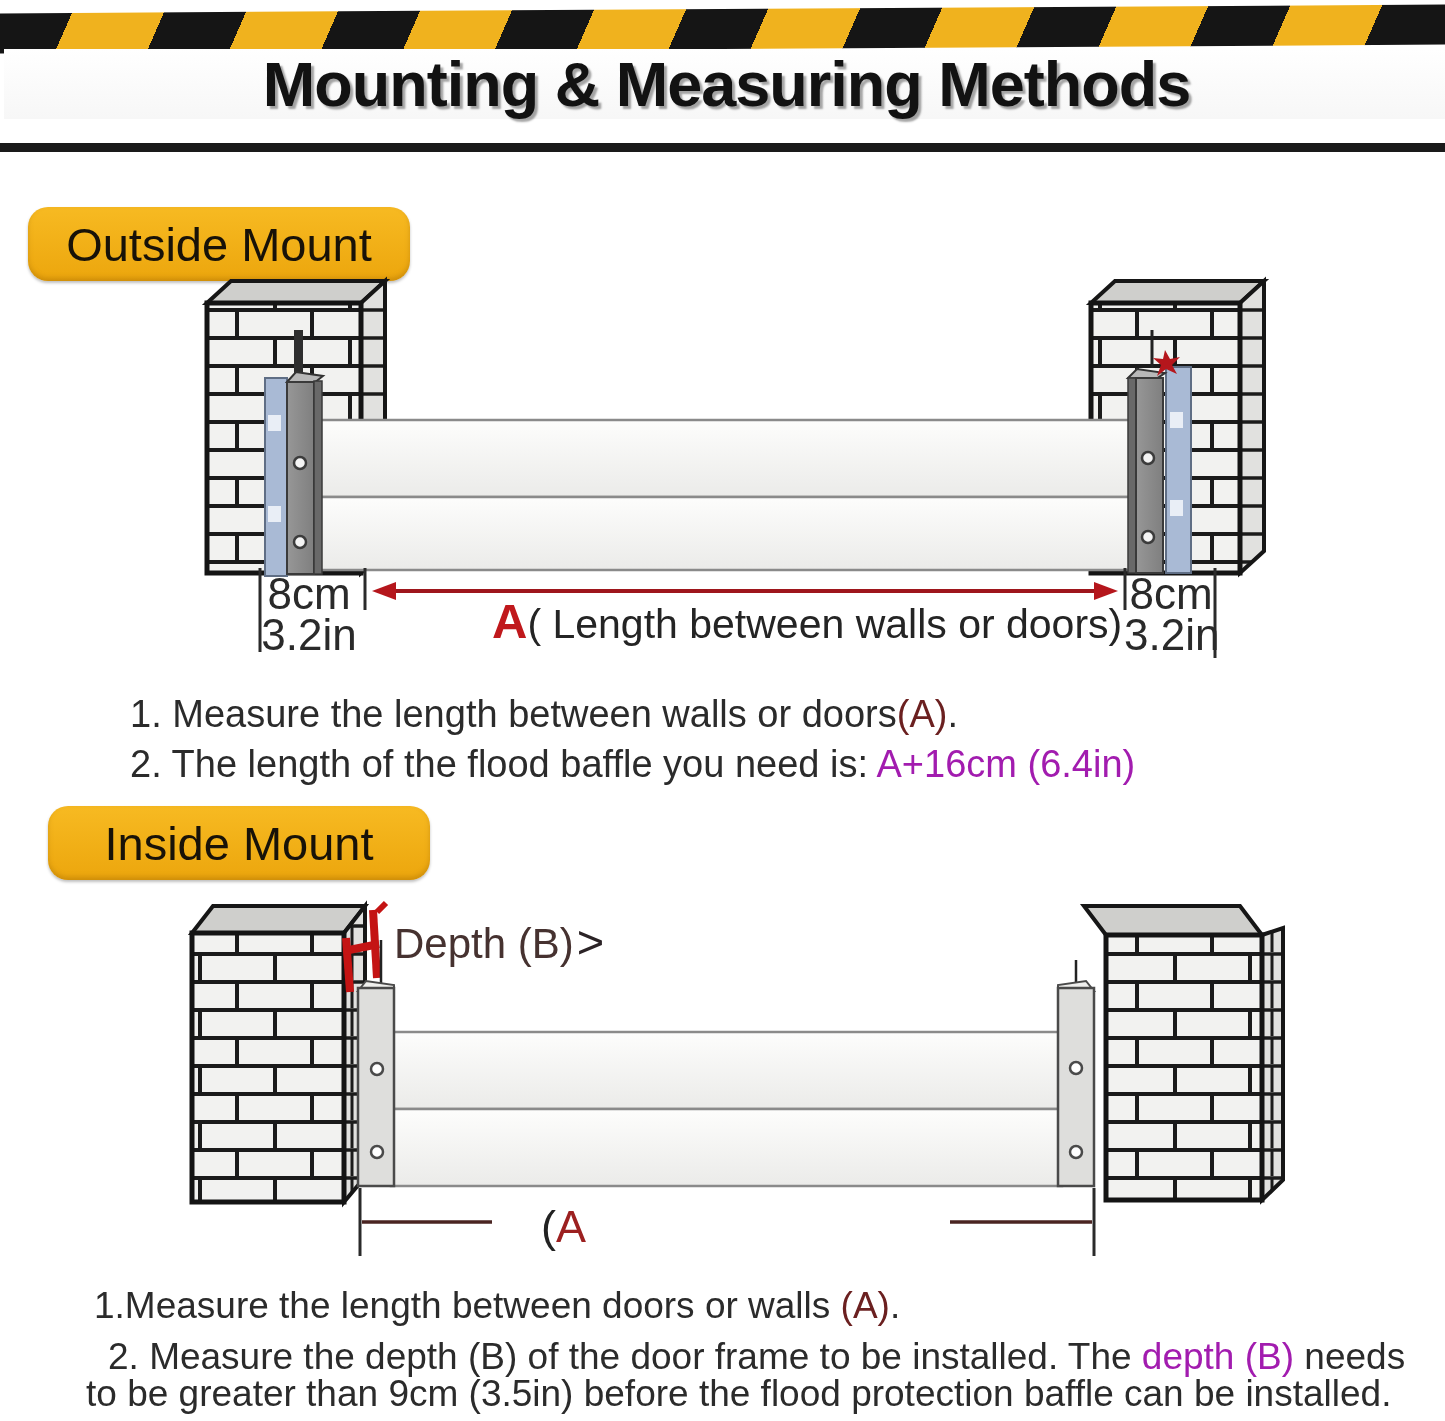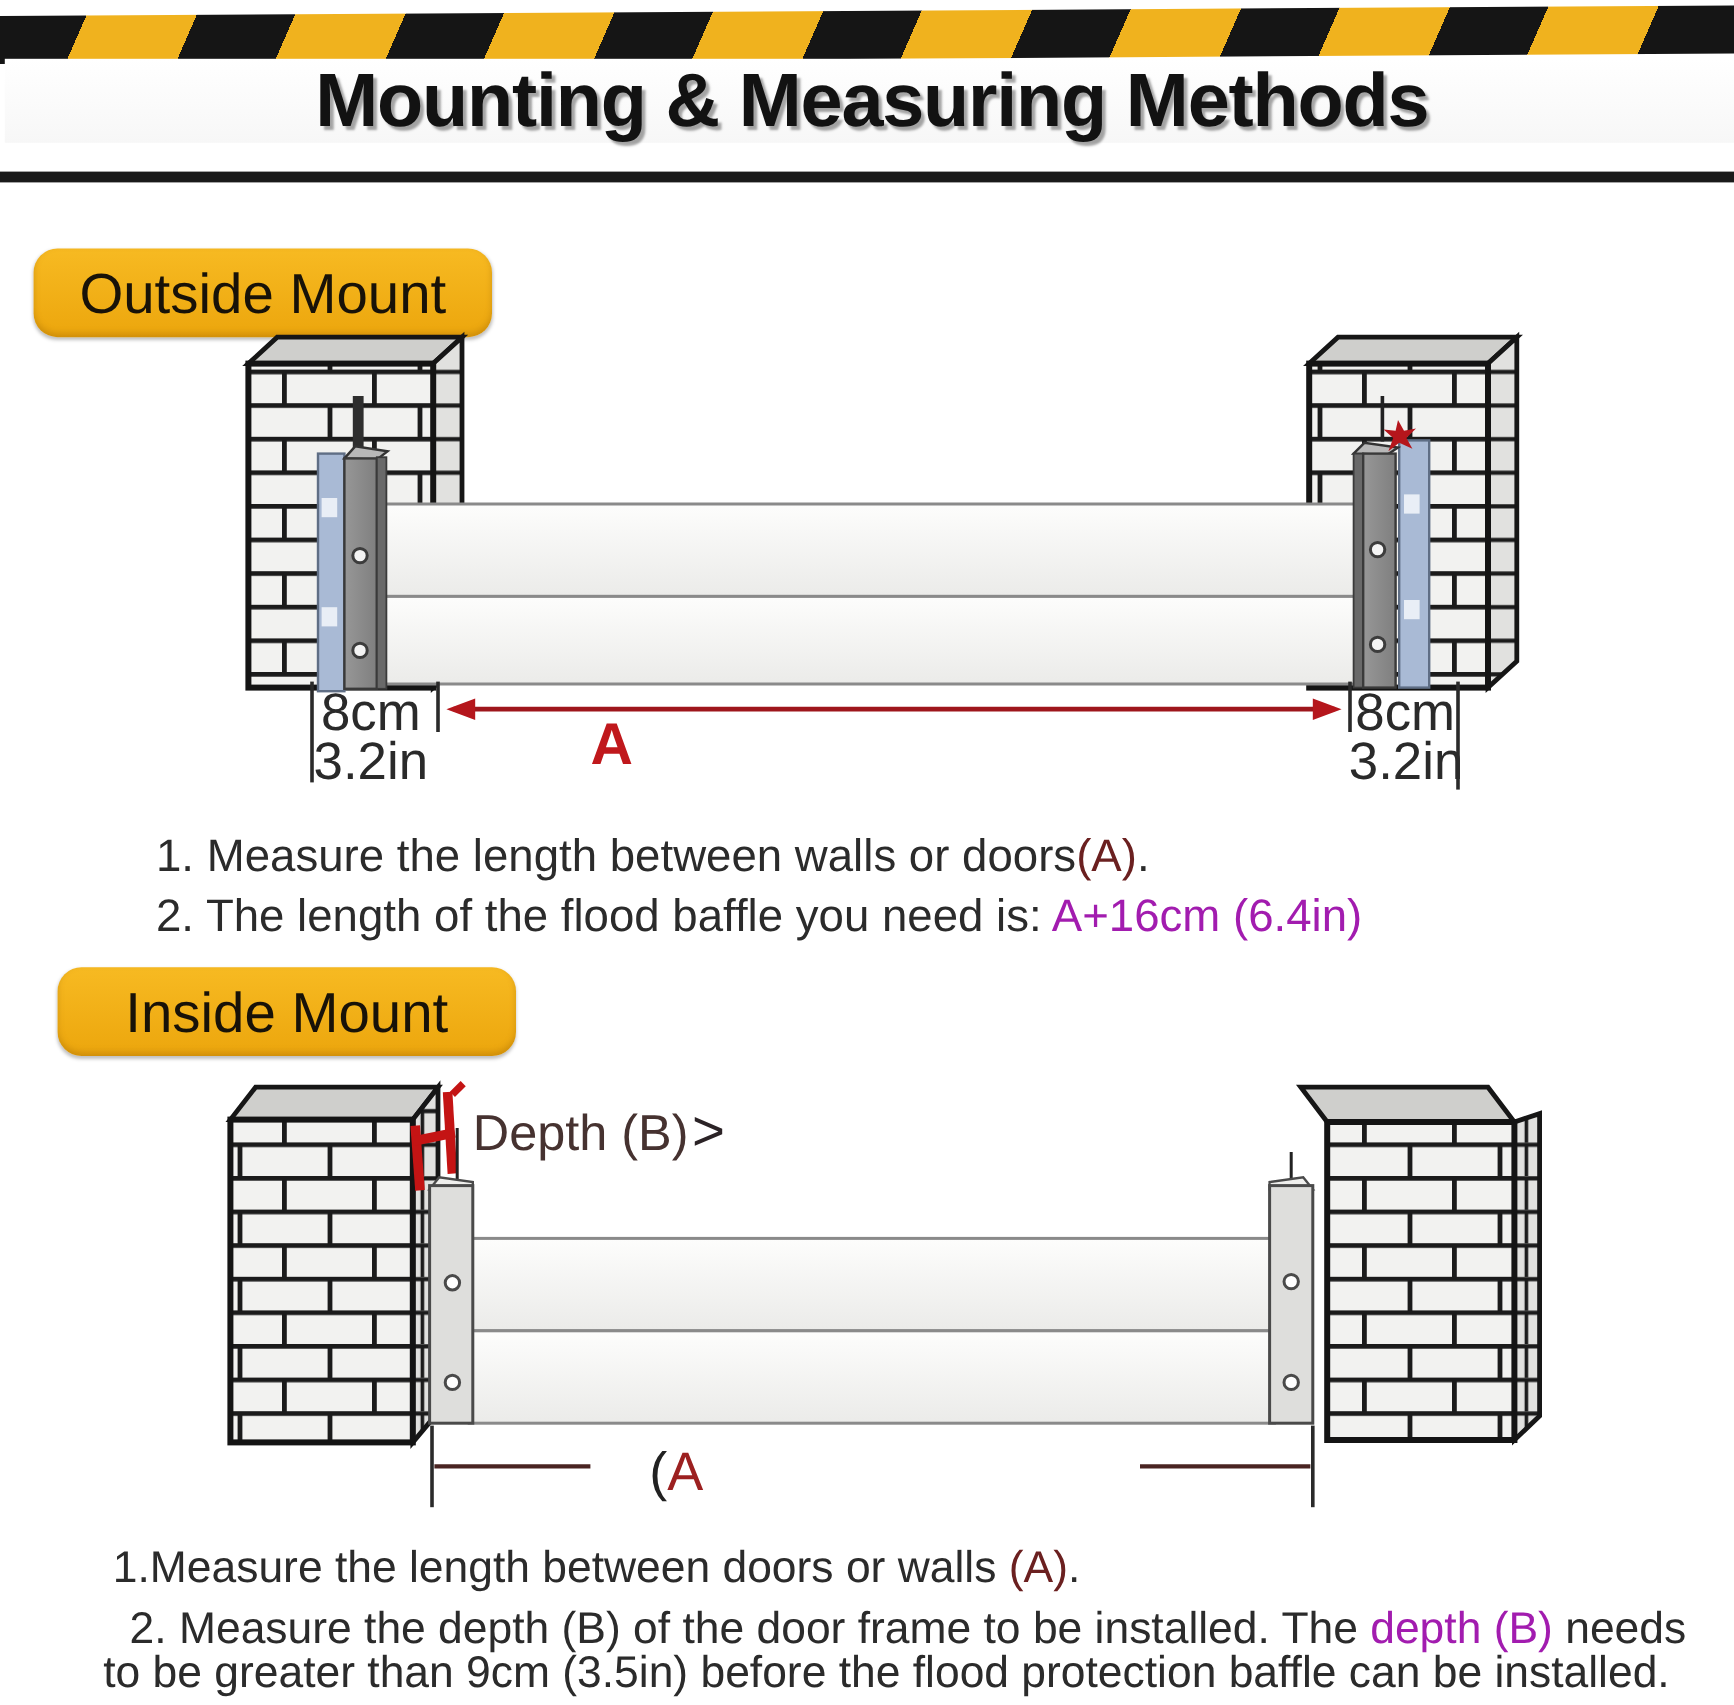--- a/index.html
+++ b/index.html
@@ -150,20 +150,21 @@
   </g>
 </svg>
 
 <div class="abs dim" id="out-left-cm">8cm</div>
 <div class="abs dim" id="out-left-in">3.2in</div>
 <div class="abs dim" id="out-right-cm">8cm</div>
 <div class="abs dim" id="out-right-in">3.2in</div>
 
 <div class="abs" id="out-caption">
   <span class="marker-a">A</span>
+  <span class="cap">( Length between walls or doors)</span>
 </div>
 
 <div class="abs step" id="out-step1"><span>1. Measure the length between walls or doors</span><span class="maroon">(A)</span><span>.</span></div>
 <div class="abs step" id="out-step2"><span>2. The length of the flood baffle you need is: </span><span class="red">A+16cm (6.4in)</span></div>
 
 <div class="abs pill" id="inside-label">
   <span>Inside Mount</span>
 </div>
 
 <svg class="abs" style="top:898px;left:0" width="1445" height="362" viewBox="0 898 1445 362">

